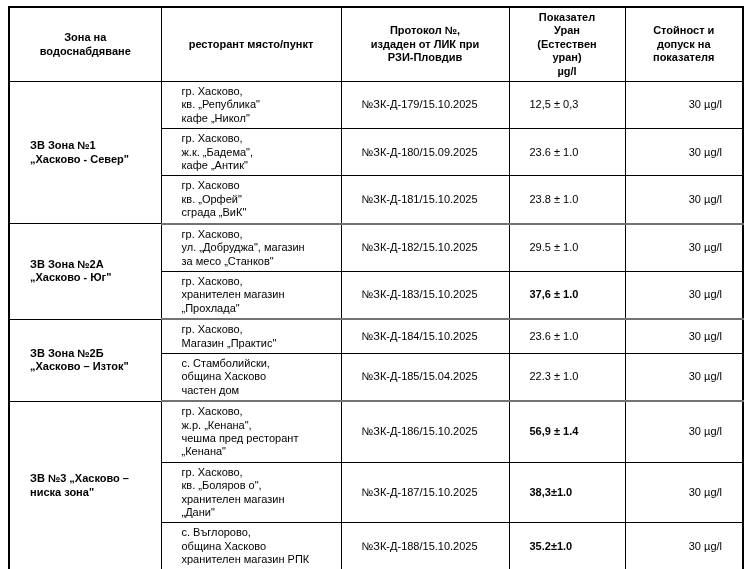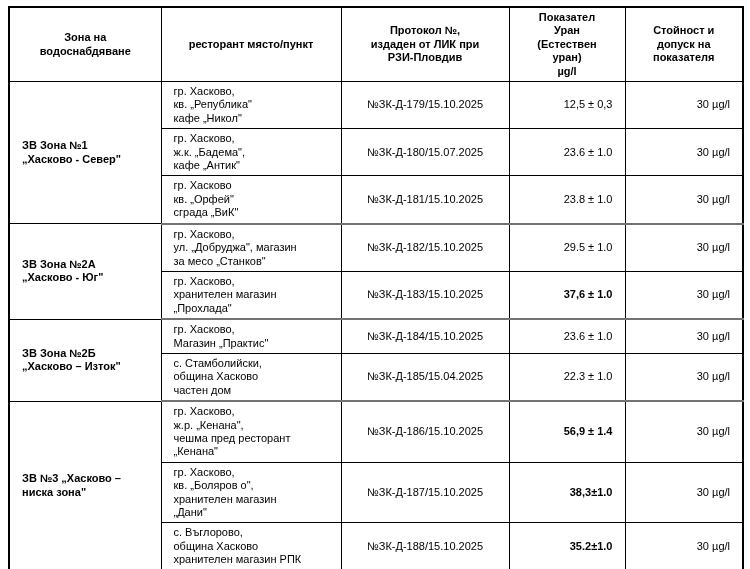--- a/index.html
+++ b/index.html
@@ -22,21 +22,21 @@
     padding: 6px 8px 0 8px;
   }
   table.water-table {
     border-collapse: collapse;
     table-layout: fixed;
     width: 734px;
     border: 2px solid #000;
   }
   table.water-table td, table.water-table th {
     border: 1px solid #000;
-    padding: 3px 12px;
+    padding: 3px 20px;
     vertical-align: middle;
     font-size: 11px;
     line-height: 1.22;
   }
   
   col.c0 { width: 152px; }
   col.c1 { width: 180px; }
   col.c2 { width: 168px; }
   col.c3 { width: 116px; }
   col.c4 { width: 118px; }
@@ -59,25 +59,25 @@
     text-align: left;
     line-height: 1.35;
   }
   td.place {
     text-align: left;
     font-size: 10.5px;
     line-height: 1.25;
     margin-left: 37px;
   }
   td.protocol {
-    text-align: center;
+    text-align: left;
     font-size: 11px;
   }
   td.value {
-    text-align: right;
+    text-align: left;
     font-size: 11px;
   }
   td.value.bold {
     font-weight: bold;
   }
   td.limit {
     text-align: right;
     font-size: 11px;
   }
   
@@ -128,21 +128,21 @@
 кв. „Република"
 кафе „Никол"</td>
         <td class="protocol">№ЗК-Д-179/15.10.2025</td>
         <td class="value">12,5 ± 0,3</td>
         <td class="limit">30 µg/l</td>
       </tr>
       <tr>
         <td class="place nowrap">гр. Хасково,
 ж.к. „Бадема",
 кафе „Антик"</td>
-        <td class="protocol">№ЗК-Д-180/15.07.2025</td>
+        <td class="protocol">№ЗК-Д-180/15.09.2025</td>
         <td class="value">23.6 ± 1.0</td>
         <td class="limit">30 µg/l</td>
       </tr>
       <tr class="group-end">
         <td class="place nowrap">гр. Хасково
 кв. „Орфей"
 сграда „ВиК"</td>
         <td class="protocol">№ЗК-Д-181/15.10.2025</td>
         <td class="value">23.8 ± 1.0</td>
         <td class="limit">30 µg/l</td>

